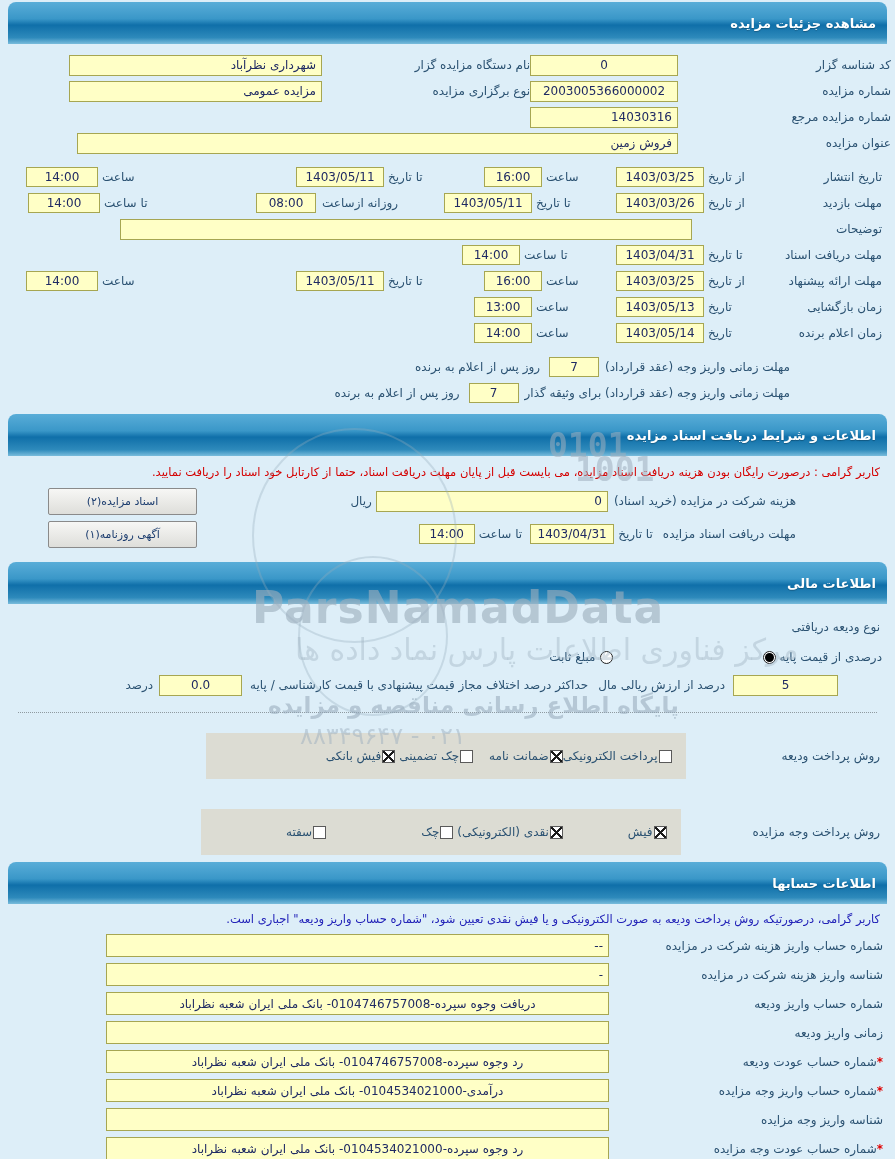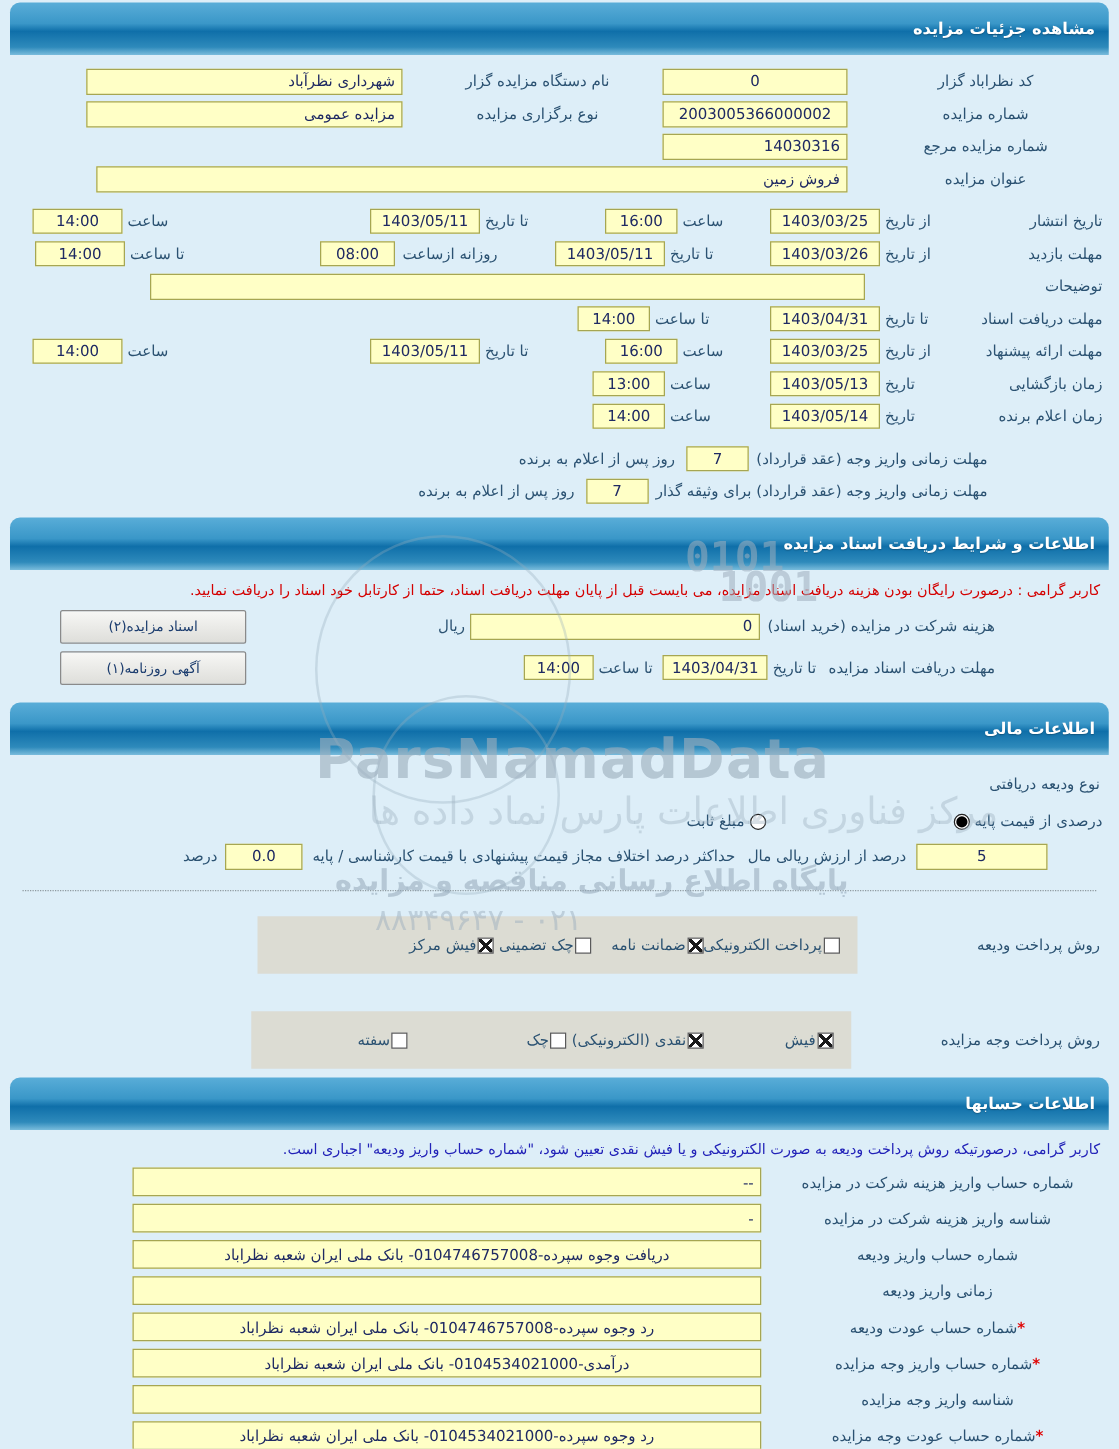--- a/index.html
+++ b/index.html
@@ -19,33 +19,33 @@
     background:linear-gradient(180deg,#59add8 0%,#3a97c8 40%,#0f6fa9 55%,#2e8abb 85%,#79bcdc 100%);
     display:flex;align-items:center;
     color:#fff;font-weight:bold;font-size:13px;
     padding-right:11px;
     text-shadow:0 1px 1px rgba(0,0,0,.25);
   }
   .row{display:flex;align-items:center;height:22px;margin-bottom:4px}
   .trow{display:flex;align-items:center;height:20px;margin-bottom:6px}
   .lbl{color:#2b5272;font-size:12px;white-space:nowrap}
   .tl{width:118px;text-align:right;overflow:visible}
-  .cellL{text-align:center;padding-left:4px;white-space:nowrap}
+  .cellL{text-align:right;padding-left:4px;white-space:nowrap}
   .fld{
     background:#ffffc6;border:1px solid #a6a652;height:21px;
     display:flex;align-items:center;padding:0 5px;
     font-size:12px;color:#1f2a63;white-space:nowrap;
   }
   .fld.c{justify-content:center}
   .fld.h20{height:20px}
   .fld.h23{height:23px}
   .num{direction:ltr;unicode-bidi:embed}
   
   .w44{width:44px}.w50{width:50px}.w52{width:52px}.w56{width:56px}.w58{width:58px}
-  .w60{width:60px}.w62{width:62px}.w72{width:72px}.w84{width:84px}.w88{width:88px}
+  .w60{width:60px}.w62{width:83px}.w72{width:72px}.w84{width:84px}.w88{width:88px}
   .w92{width:92px}.w105{width:105px}.w148{width:148px}
   .w204{width:204px}.w209{width:209px}.w232{width:232px}.w253{width:253px}
   .w270{width:270px}.w503{width:503px}.w572{width:572px}.w601{width:601px}
   .m4{margin-right:4px}.m6{margin-right:6px}.m8{margin-right:8px}.m9{margin-right:9px}
   .m10{margin-right:10px}.m13{margin-right:13px}.m15{margin-right:15px}.m16{margin-right:16px}
   .m26{margin-right:26px}.m28{margin-right:28px}.m30{margin-right:30px}.m36{margin-right:36px}
   .m44{margin-right:44px}.m57{margin-right:57px}.m65{margin-right:65px}.m72{margin-right:72px}.m95{margin-right:95px}.m96{margin-right:96px}.m99{margin-right:99px}
   .m105{margin-right:105px}.m150{margin-right:150px}
   
   .cb{width:13px;height:13px;background:#fff;border:1px solid #5a5a5a;display:inline-block;flex:none}
@@ -95,21 +95,21 @@
 </div>
 
 <div class="page">
 
   <div class="hdr" style="margin-top:2px">
     <span>مشاهده جزئیات مزایده</span>
   </div>
 
   <div style="padding-top:10px">
     <div class="row m4">
-      <span class="lbl cellL w209">کد نظراباد گزار</span>
+      <span class="lbl cellL w209">کد شناسه گزار</span>
       <span class="fld c w148 m4">
           <span class="num">0</span>
         </span>
       <span class="lbl cellL w204">نام دستگاه مزایده گزار</span>
       <span class="fld w253 m4">
           <span>شهرداری نظرآباد</span>
         </span>
     </div>
     <div class="row m4">
       <span class="lbl cellL w209">شماره مزایده</span>
@@ -323,21 +323,21 @@
       <span class="ckitem">
         <span class="cb on"></span>
         <span class="lbl">ضمانت نامه</span>
       </span>
       <span class="ckitem m16">
         <span class="cb"></span>
         <span class="lbl">چک تضمینی</span>
       </span>
       <span class="ckitem m4">
         <span class="cb on"></span>
-        <span class="lbl">فیش مرکز</span>
+        <span class="lbl">فیش بانکی</span>
       </span>
     </div>
   </div>
 
   <div class="row m15" style="margin-top:30px;height:46px">
     <span class="lbl">روش پرداخت وجه مزایده</span>
     <div class="graybox m72" style="width:480px">
       <span class="ckitem">
         <span class="cb on"></span>
         <span class="lbl">فیش</span>

